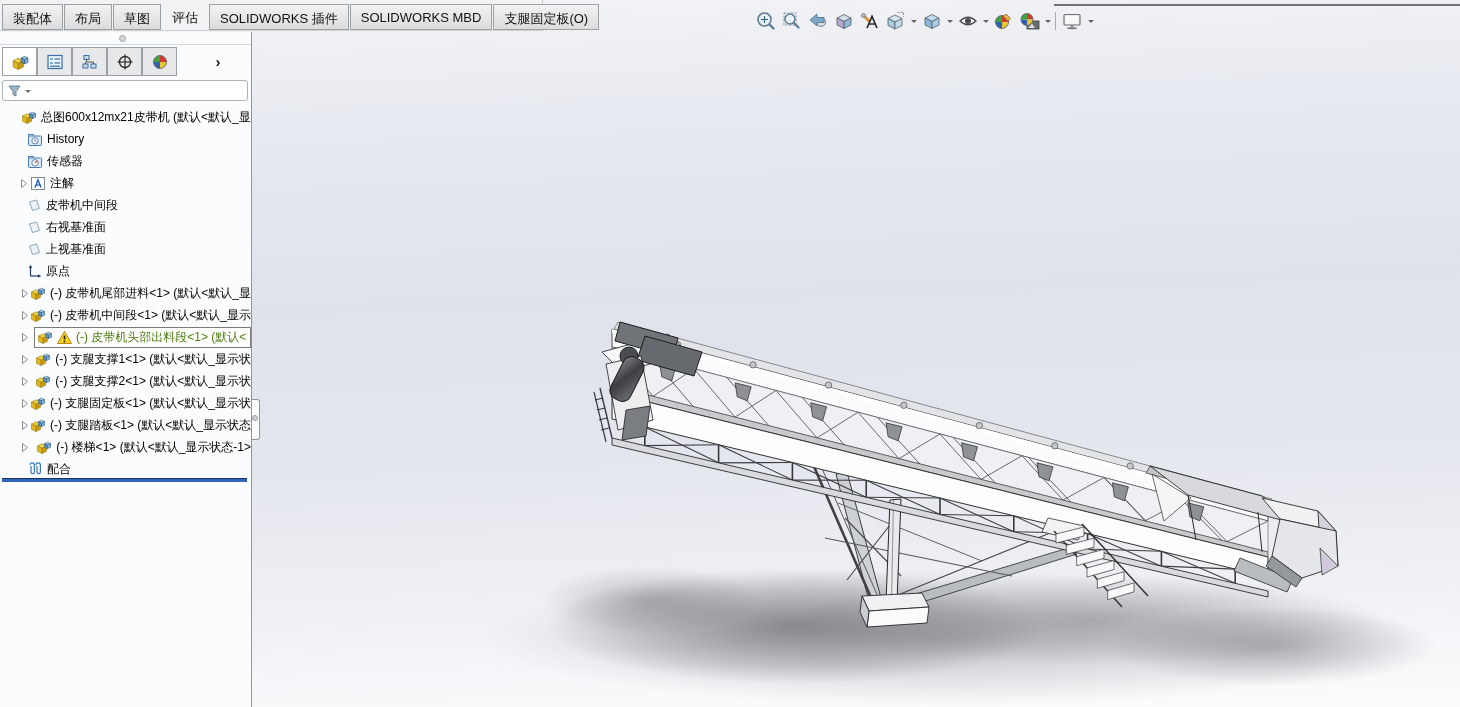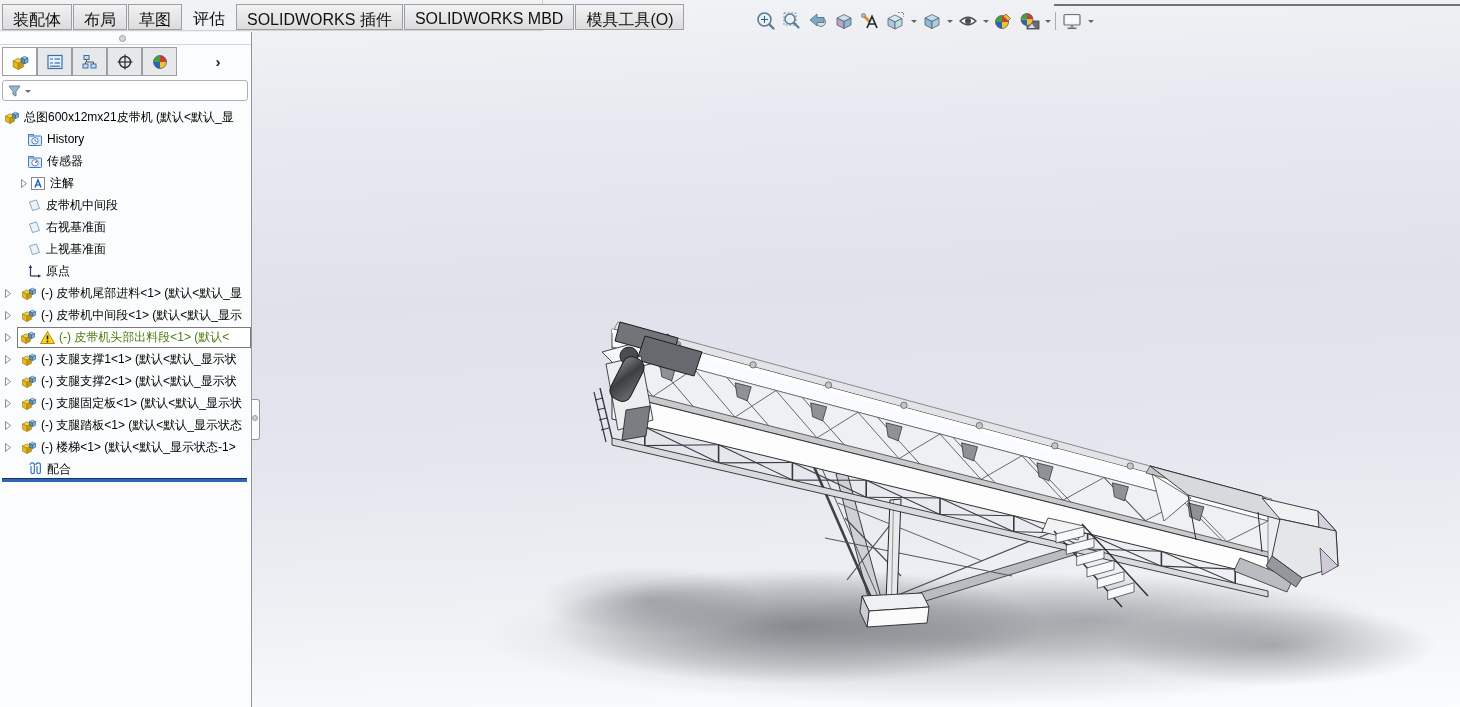--- a/index.html
+++ b/index.html
@@ -7,21 +7,21 @@
     font-family:"Liberation Sans", sans-serif; }
   
   #viewport { position:absolute; inset:0;
     background:linear-gradient(178deg,#f3f4f6 0%,#e7eaf0 18%,#dfe2eb 42%,#e3e6ed 62%,#eef0f4 82%,#fbfcfd 100%); }
   #top-right-line { position:absolute; left:1054px; top:4px; width:406px; height:2px; background:#6f7276; }
   #model-svg { position:absolute; inset:0; }
   
   #ribbon { position:absolute; left:0; top:0; width:543px; height:31px;
     background:#f1f2f3; border-bottom:1px solid #cfd1d4; border-right:1px solid #c9cbce;
     display:flex; align-items:flex-end; padding:0 0 0 2px; z-index:30; }
-  .rtab { height:26px; margin-right:1px; padding:5px 10px 0 10px; font-size:16px; color:#111;
+  .rtab { height:26px; margin-right:1px; padding:5px 10px 0 10px; font-size:13px; color:#111;
     border:1px solid #9aa0a6; background:linear-gradient(#f2f2f2,#dcdcdc);
     white-space:nowrap; }
   .rtab.active { border:none; background:transparent; }
   
   #headsup { position:absolute; left:753px; top:7px; height:28px; display:flex; align-items:center; z-index:25; }
   .hico { width:26px; height:26px; display:flex; align-items:center; justify-content:center; }
   .dd { width:9px; height:26px; display:flex; align-items:center; justify-content:center; margin-right:1px; }
   .dd:after { content:""; border:3.5px solid transparent; border-top-color:#63666a; margin-top:4px; }
   .hsep { width:1px; height:18px; background:#a9adb2; margin:0 4px 0 2px; }
   
@@ -36,21 +36,21 @@
     display:flex; align-items:center; justify-content:center; }
   .mtab.active { background:#fff; }
   .mtab.expand { width:30px; border:none; background:transparent; margin-left:26px;
     font-size:15px; color:#222; font-weight:bold; }
   #filter-row { position:absolute; left:2px; top:48px; width:246px; height:21px;
     border:1px solid #adb2b8; border-radius:3px; background:#fff;
     display:flex; align-items:center; padding-left:4px; }
   #filter-row .fdd:after { content:""; border:3px solid transparent; border-top-color:#6a6d71; margin-left:3px; margin-top:5px; display:inline-block; }
   #tree { position:absolute; left:0; top:74px; width:251px; }
   .trow { position:relative; height:22px; display:flex; align-items:center; white-space:nowrap;
-    overflow:hidden; font-size:12px; color:#000; }
+    overflow:hidden; font-size:12px; color:#000;padding-left:17px; }
   .trow .arr { width:8px; margin-left:5px; flex:none; }
   .arr svg { display:block; }
   .trow .noarr { width:13px; flex:none; }
   .trow .ticon { flex:none; margin-right:4px; }
   .lvl1 { padding-left:14px; }
   .sel-box { display:flex; align-items:center; border:1px solid #7a7a7a; background:#fff;
     height:21px; flex:1; padding-left:2px; overflow:hidden; }
   .sel-box .lbl { color:#4d7c0f; }
   #rollback { position:absolute; left:2px; top:446px; width:245px; height:4px;
     background:#2f66b8; border-top:1px solid #17335f; }
@@ -232,21 +232,21 @@
   </svg>
 </div>
 
 <div id="ribbon">
   <div class="rtab">装配体</div>
   <div class="rtab">布局</div>
   <div class="rtab">草图</div>
   <div class="rtab active">评估</div>
   <div class="rtab">SOLIDWORKS 插件</div>
   <div class="rtab">SOLIDWORKS MBD</div>
-  <div class="rtab">模具工具(O)</div>
+  <div class="rtab">支腿固定板(O)</div>
 </div>
 
 <div id="headsup">
   <div class="hico">
     <svg width="22" height="22">
         <circle cx="9.5" cy="9.5" r="6.5" fill="#eaf1f6" stroke="#5b7d96" stroke-width="1.6"></circle>
         <line x1="14.5" y1="14.5" x2="18.5" y2="18.5" stroke="#5b7d96" stroke-width="2.4" stroke-linecap="round"></line>
         <line x1="9.5" y1="6" x2="9.5" y2="13" stroke="#35637f" stroke-width="1.1"></line>
         <line x1="6" y1="9.5" x2="13" y2="9.5" stroke="#35637f" stroke-width="1.1"></line>
       </svg>

